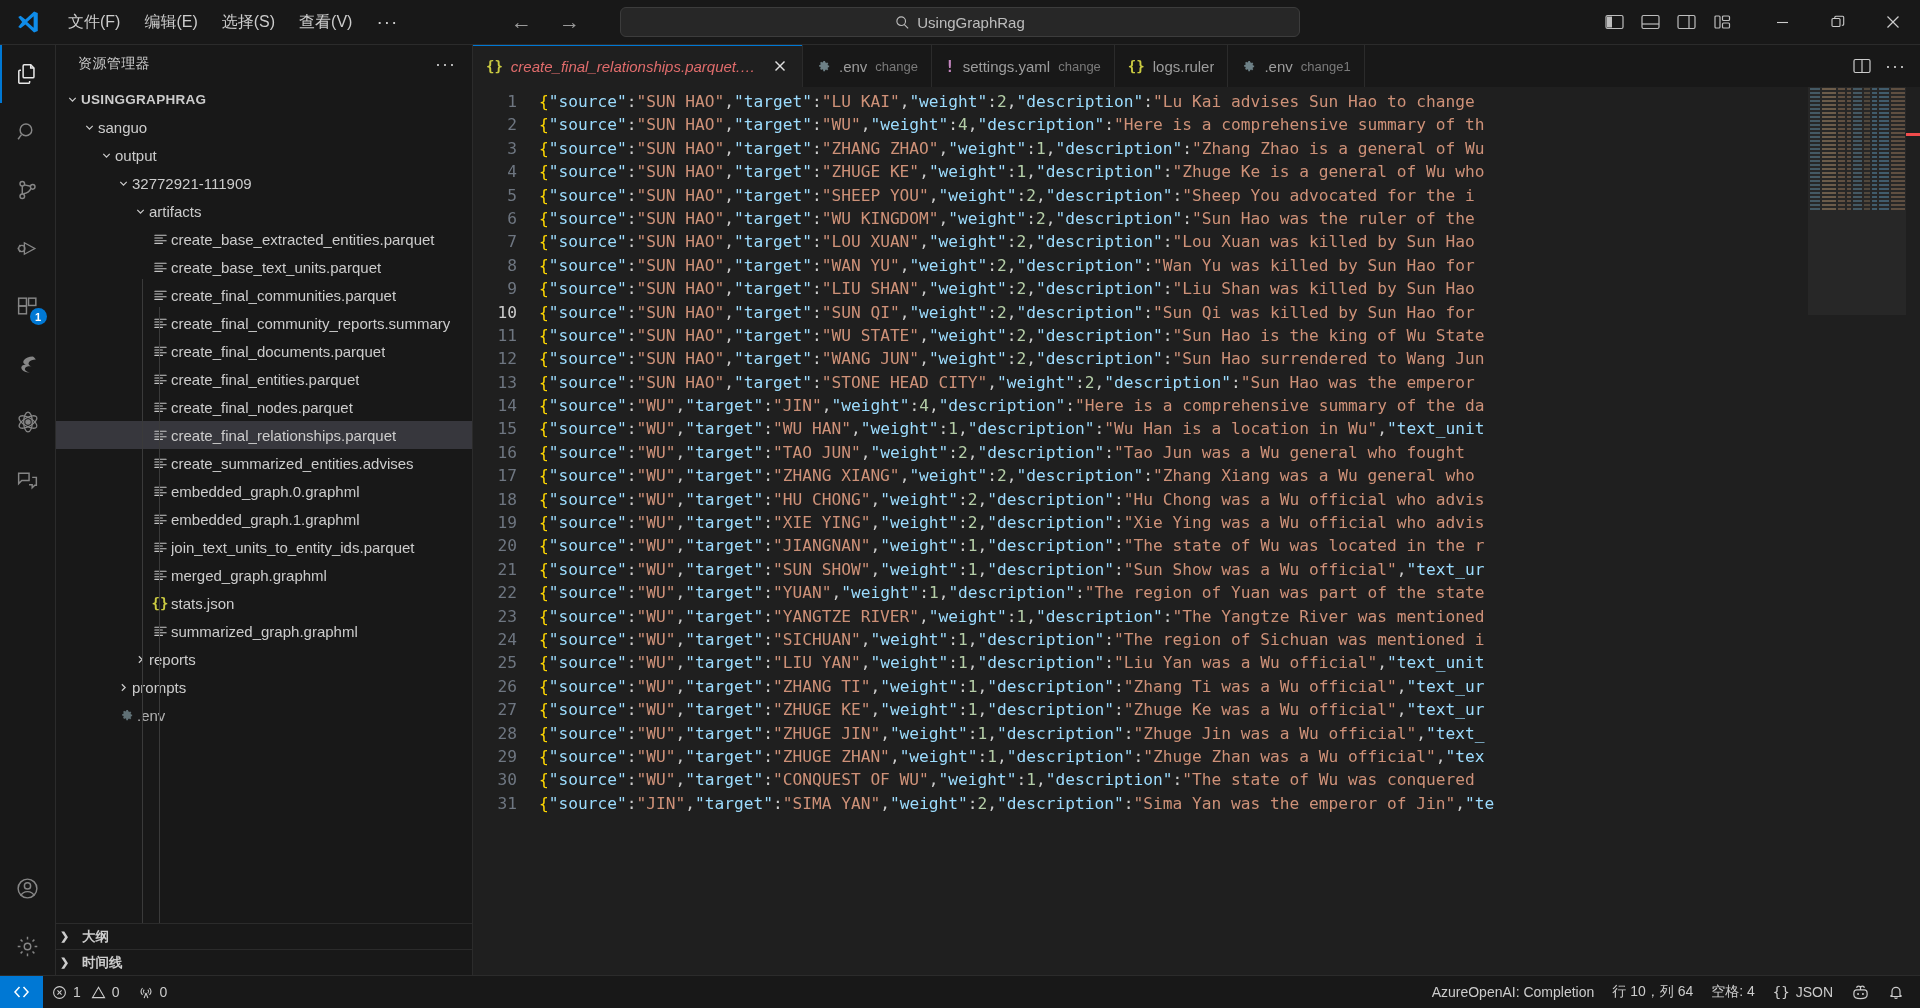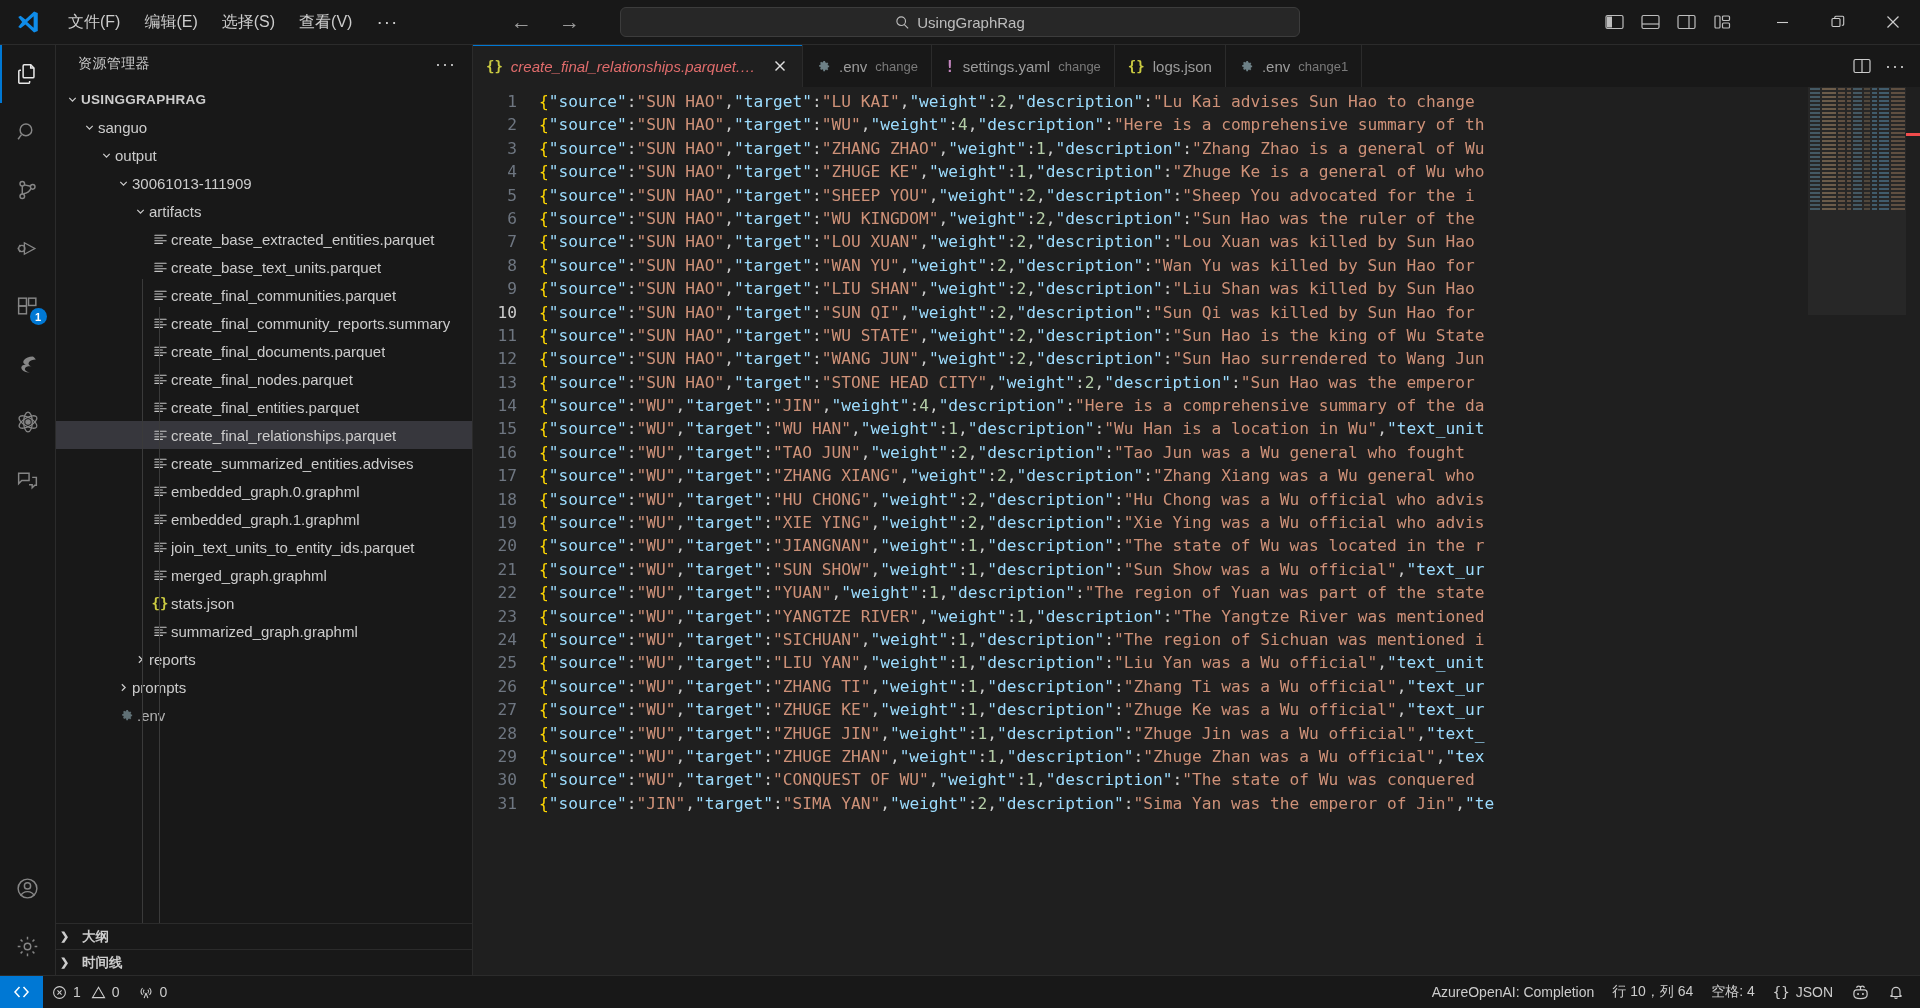--- a/index.html
+++ b/index.html
@@ -370,21 +370,21 @@
             </span>
             <span class="fname">output</span>
           </div>
           <div class="row">
             <span style="width: 59px; flex: 0 0 auto;"></span>
             <span class="twisty">
               <svg width="11" height="11" viewBox="0 0 12 12" fill="none" stroke="#cccccc" stroke-width="1.3">
                 <path d="M2.5 4.2 6 7.8 9.5 4.2"></path>
               </svg>
             </span>
-            <span class="fname">30061013-111909</span>
+            <span class="fname">32772921-111909</span>
           </div>
           <div class="row">
             <span style="width: 76px; flex: 0 0 auto;"></span>
             <span class="twisty">
               <svg width="11" height="11" viewBox="0 0 12 12" fill="none" stroke="#cccccc" stroke-width="1.3">
                 <path d="M2.5 4.2 6 7.8 9.5 4.2"></path>
               </svg>
             </span>
             <span class="fname">artifacts</span>
           </div>
@@ -451,33 +451,33 @@
           <div class="row">
             <span style="width: 93px; flex: 0 0 auto;"></span>
             <span class="ficon">
               <svg width="15" height="15" viewBox="0 0 16 16" stroke="#c5c5c5" stroke-width="1.25" stroke-linecap="round">
                 <line x1="2" y1="3.5" x2="14" y2="3.5"></line>
                 <line x1="2" y1="6.4" x2="10" y2="6.4"></line>
                 <line x1="2" y1="9.3" x2="14" y2="9.3"></line>
                 <line x1="2" y1="12.2" x2="10" y2="12.2"></line>
               </svg>
             </span>
+            <span class="fname">create_final_entities.parquet</span>
+          </div>
+          <div class="row">
+            <span style="width: 93px; flex: 0 0 auto;"></span>
+            <span class="ficon">
+              <svg width="15" height="15" viewBox="0 0 16 16" stroke="#c5c5c5" stroke-width="1.25" stroke-linecap="round">
+                <line x1="2" y1="3.5" x2="14" y2="3.5"></line>
+                <line x1="2" y1="6.4" x2="10" y2="6.4"></line>
+                <line x1="2" y1="9.3" x2="14" y2="9.3"></line>
+                <line x1="2" y1="12.2" x2="10" y2="12.2"></line>
+              </svg>
+            </span>
             <span class="fname">create_final_nodes.parquet</span>
-          </div>
-          <div class="row">
-            <span style="width: 93px; flex: 0 0 auto;"></span>
-            <span class="ficon">
-              <svg width="15" height="15" viewBox="0 0 16 16" stroke="#c5c5c5" stroke-width="1.25" stroke-linecap="round">
-                <line x1="2" y1="3.5" x2="14" y2="3.5"></line>
-                <line x1="2" y1="6.4" x2="10" y2="6.4"></line>
-                <line x1="2" y1="9.3" x2="14" y2="9.3"></line>
-                <line x1="2" y1="12.2" x2="10" y2="12.2"></line>
-              </svg>
-            </span>
-            <span class="fname">create_final_entities.parquet</span>
           </div>
           <div class="row selected">
             <span style="width: 93px; flex: 0 0 auto;"></span>
             <span class="ficon">
               <svg width="15" height="15" viewBox="0 0 16 16" stroke="#c5c5c5" stroke-width="1.25" stroke-linecap="round">
                 <line x1="2" y1="3.5" x2="14" y2="3.5"></line>
                 <line x1="2" y1="6.4" x2="10" y2="6.4"></line>
                 <line x1="2" y1="9.3" x2="14" y2="9.3"></line>
                 <line x1="2" y1="12.2" x2="10" y2="12.2"></line>
               </svg>
@@ -632,21 +632,21 @@
             <span style="display: inline-flex;">
               <span style="color:#c586c0;font-weight:700;font-size:16px;font-family:'DejaVu Sans Mono',monospace">!</span>
             </span>
             <span class="tlabel">settings.yaml</span>
             <span class="tdesc">change</span>
           </div>
           <div class="tab">
             <span style="display: inline-flex;">
               <span style="color:#cbcb41;font-family:'DejaVu Sans Mono',monospace;font-size:14px;font-weight:700">{}</span>
             </span>
-            <span class="tlabel">logs.json</span>
+            <span class="tlabel">logs.ruler</span>
           </div>
           <div class="tab">
             <span style="display: inline-flex;">
               <svg width="15" height="15" viewBox="0 0 16 16" fill="#6d8086">
                 <path d="M8 5.4A2.6 2.6 0 1 0 8 10.6 2.6 2.6 0 0 0 8 5.4zm0 4A1.4 1.4 0 1 1 8 6.6a1.4 1.4 0 0 1 0 2.8z"></path>
                 <path d="M14 7h-1.2a4.9 4.9 0 0 0-.5-1.2l.85-.85-1.4-1.4-.85.85A4.9 4.9 0 0 0 9.7 3.2V2H7.7v1.2a4.9 4.9 0 0 0-1.2.5l-.85-.85-1.4 1.4.85.85A4.9 4.9 0 0 0 4.6 6.3H3.4v2h1.2c.1.42.27.82.5 1.2l-.85.85 1.4 1.4.85-.85c.38.23.78.4 1.2.5V13h2v-1.2c.42-.1.82-.27 1.2-.5l.85.85 1.4-1.4-.85-.85c.23-.38.4-.78.5-1.2H14V7z"></path>
               </svg>
             </span>
             <span class="tlabel">.env</span>
             <span class="tdesc">change1</span>

